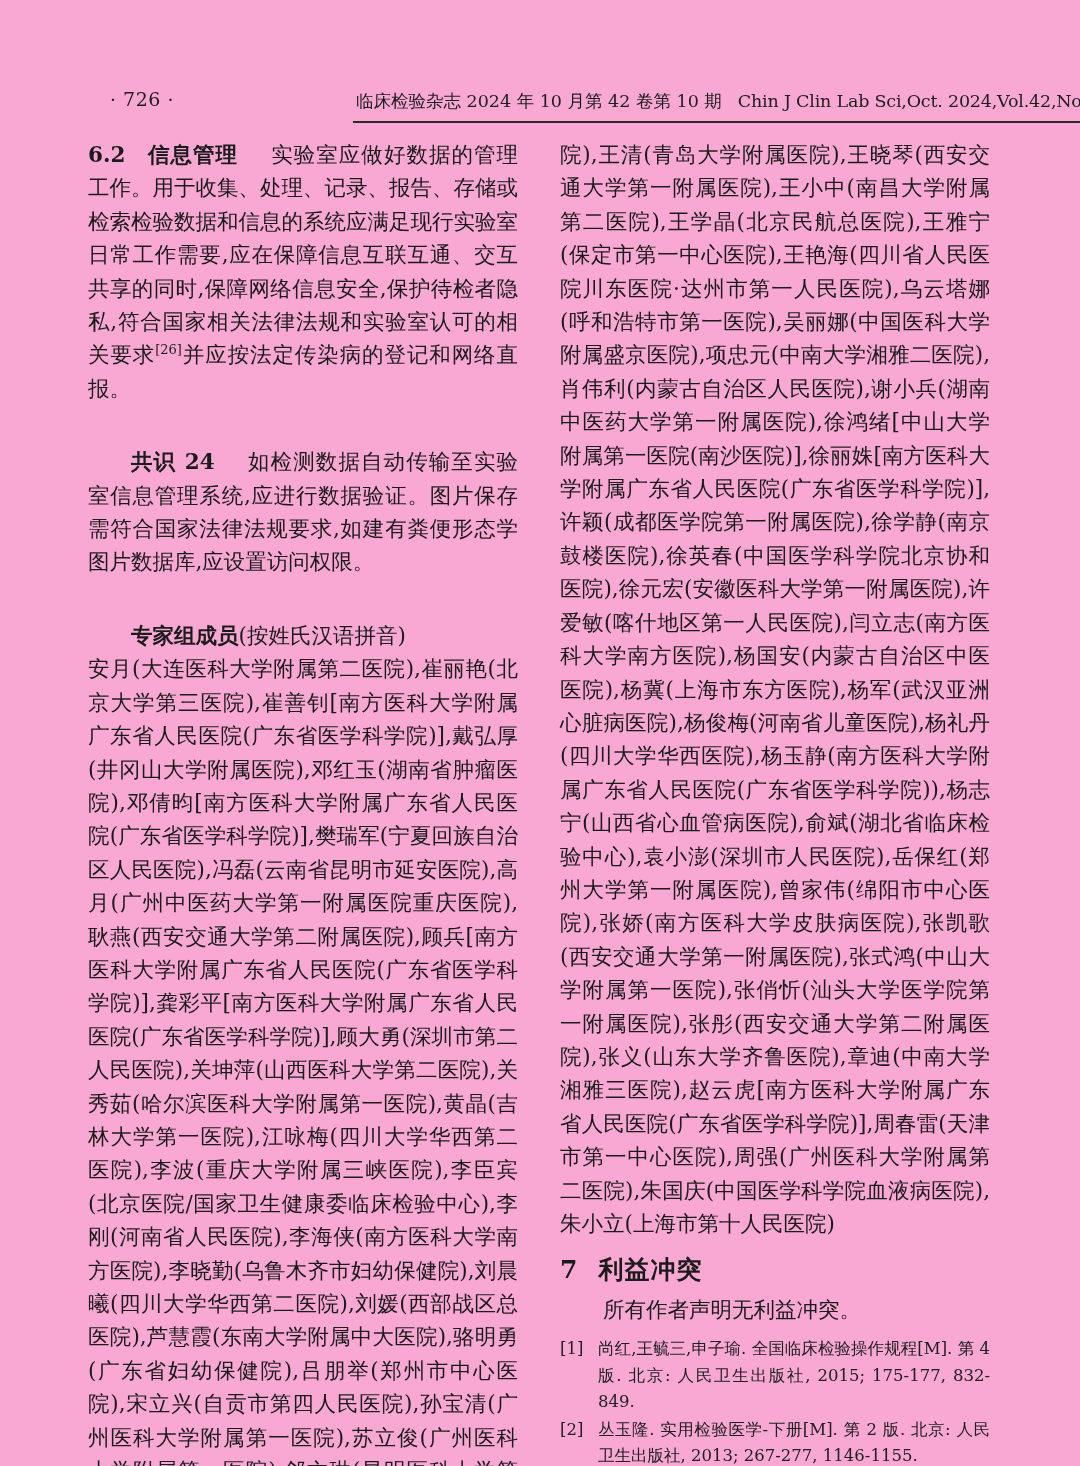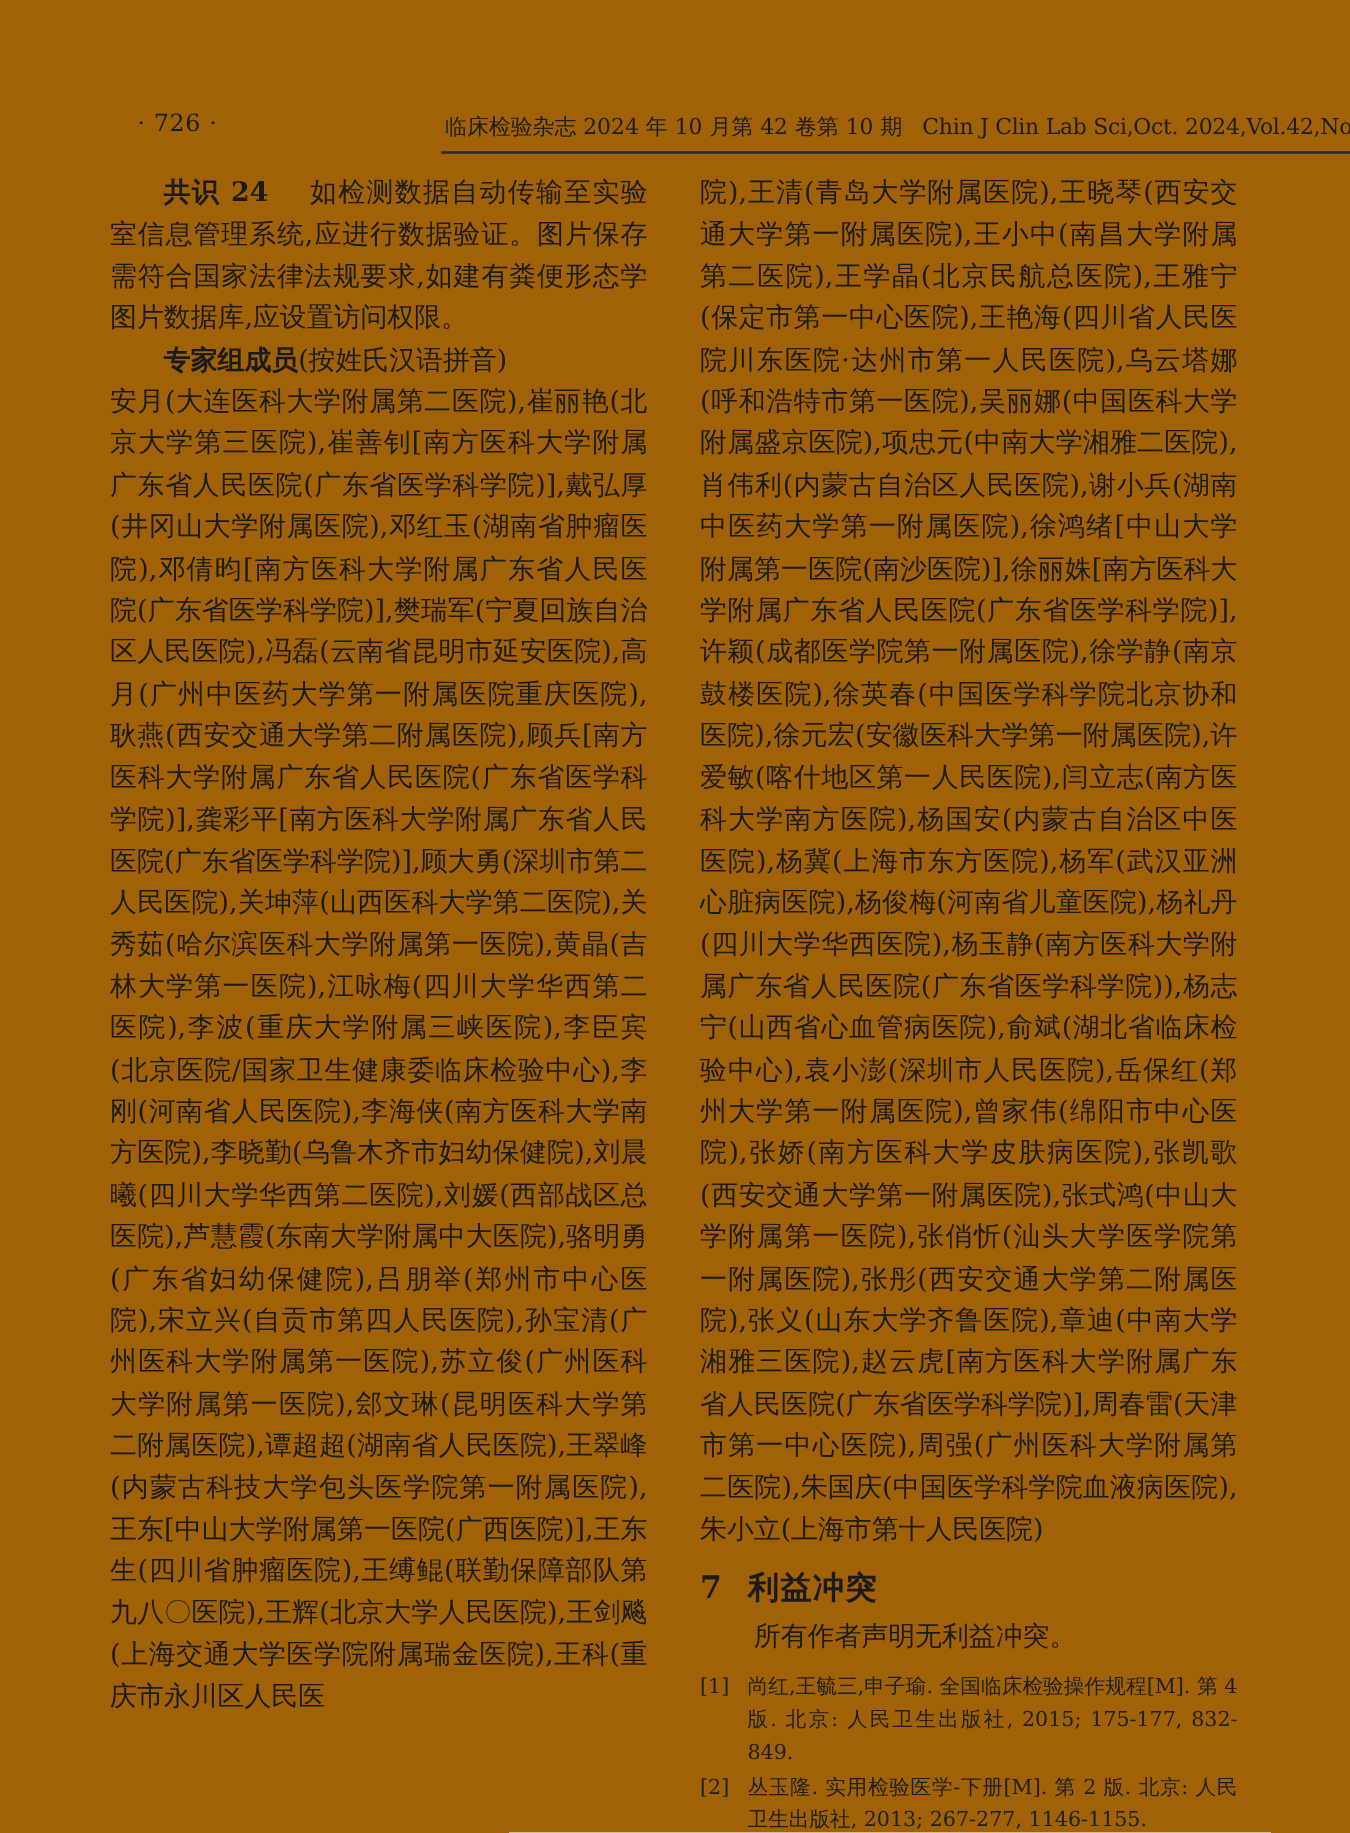--- a/index.html
+++ b/index.html
@@ -13,21 +13,21 @@
     font-family: "DejaVu Serif", "Liberation Serif", serif;
     color: #1a1a1a;
     position: relative;
     overflow: hidden;
   }
   .page {
     position: absolute;
     left: 0; top: 0;
     width: 1080px;
     height: 1466px;
-    background: #a16207;
+    background: #f9a8d4;
   }
 
   
   .running-head {
     position: absolute;
     left: 88px;
     top: 86px;
     width: 908px;
     height: 40px;
   }
@@ -71,21 +71,21 @@
     font-size: 21.5px;
     line-height: 33.4px;
     text-align: justify;
     text-justify: inter-ideograph;
     color: #1b1b1b;
   }
   .col-left  { left: 88px; }
   .col-right { left: 560px; }
 
   p { margin: 0; }
-  .indent2 { text-indent: 2em; }
+  .indent2 { text-indent: 2em; margin-top: 40px; }
   .indent0 { text-indent: 0; }
 
   .bold { font-weight: bold; }
   .secnum {
     font-weight: bold;
     font-family: "DejaVu Serif", "Liberation Serif", serif;
   }
   .gap-sm { display: inline-block; width: 1.0em; }
   .gap-md { display: inline-block; width: 1.5em; }
 
@@ -142,20 +142,21 @@
   <div class="running-head">
     <div class="folio">· 726 ·</div>
     <div class="head-center">
       <span class="cn">临床检验杂志 2024 年 10 月第 42 卷第 10 期</span><span class="en">Chin J Clin Lab Sci,Oct. 2024,Vol.42,No.10</span>
     </div>
     <div class="head-rule"></div>
   </div>
 
   <div class="col col-left">
 
+    <p class="indent0"><span class="secnum">6.2</span><span class="gap-sm"></span><span class="bold">信息管理</span><span class="gap-md"></span><span>实验室应做好数据的管理工作。用于收集、处理、记录、报告、存储或检索检验数据和信息的系统应满足现行实验室日常工作需要,应在保障信息互联互通、交互共享的同时,保障网络信息安全,保护待检者隐私,符合国家相关法律法规和实验室认可的相关要求</span><sup class="ref">[26]</sup><span>并应按法定传染病的登记和网络直报。</span></p>
 
     <p class="indent2"><span class="bold">共识 24</span><span class="gap-md"></span><span>如检测数据自动传输至实验室信息管理系统,应进行数据验证。图片保存需符合国家法律法规要求,如建有粪便形态学图片数据库,应设置访问权限。</span></p>
 
 
     <p class="indent2"><span class="bold">专家组成员</span><span>(按姓氏汉语拼音)</span></p>
 
     <p class="indent0">安月(大连医科大学附属第二医院),崔丽艳(北京大学第三医院),崔善钊[南方医科大学附属广东省人民医院(广东省医学科学院)],戴弘厚(井冈山大学附属医院),邓红玉(湖南省肿瘤医院),邓倩昀[南方医科大学附属广东省人民医院(广东省医学科学院)],樊瑞军(宁夏回族自治区人民医院),冯磊(云南省昆明市延安医院),高月(广州中医药大学第一附属医院重庆医院),耿燕(西安交通大学第二附属医院),顾兵[南方医科大学附属广东省人民医院(广东省医学科学院)],龚彩平[南方医科大学附属广东省人民医院(广东省医学科学院)],顾大勇(深圳市第二人民医院),关坤萍(山西医科大学第二医院),关秀茹(哈尔滨医科大学附属第一医院),黄晶(吉林大学第一医院),江咏梅(四川大学华西第二医院),李波(重庆大学附属三峡医院),李臣宾(北京医院/国家卫生健康委临床检验中心),李刚(河南省人民医院),李海侠(南方医科大学南方医院),李晓勤(乌鲁木齐市妇幼保健院),刘晨曦(四川大学华西第二医院),刘媛(西部战区总医院),芦慧霞(东南大学附属中大医院),骆明勇(广东省妇幼保健院),吕朋举(郑州市中心医院),宋立兴(自贡市第四人民医院),孙宝清(广州医科大学附属第一医院),苏立俊(广州医科大学附属第一医院),郐文琳(昆明医科大学第二附属医院),谭超超(湖南省人民医院),王翠峰(内蒙古科技大学包头医学院第一附属医院),王东[中山大学附属第一医院(广西医院)],王东生(四川省肿瘤医院),王缚鲲(联勤保障部队第九八〇医院),王辉(北京大学人民医院),王剑飚(上海交通大学医学院附属瑞金医院),王科(重庆市永川区人民医</p>
 
   </div>
 

